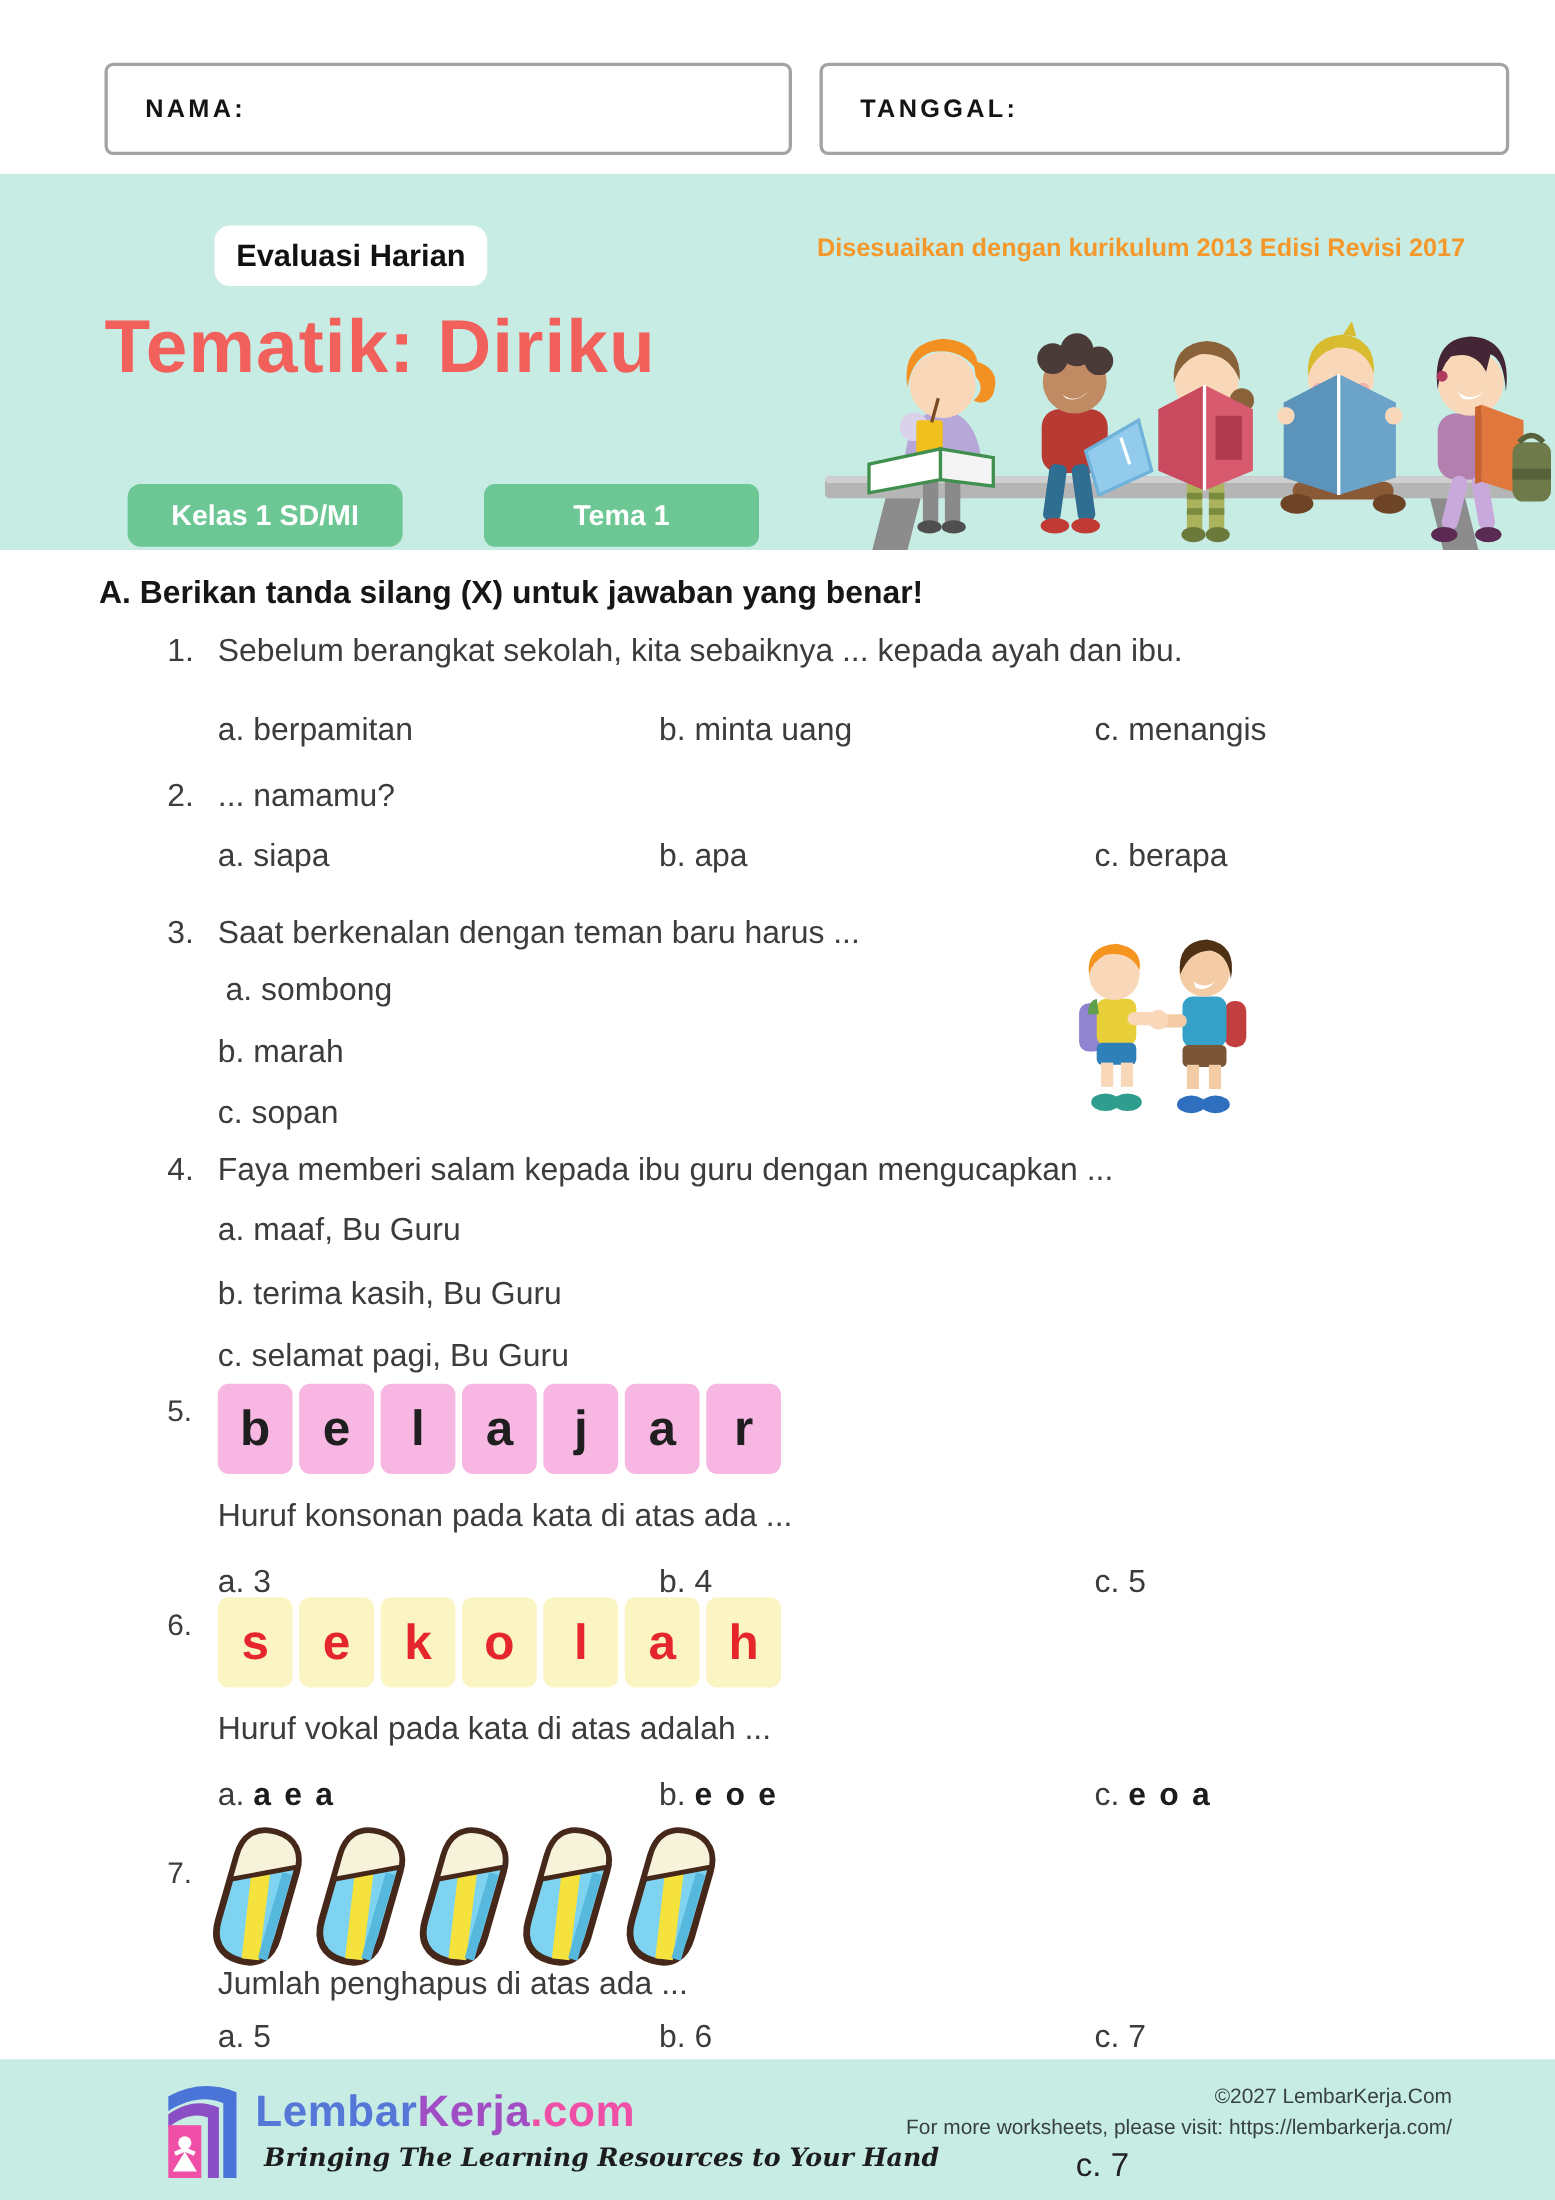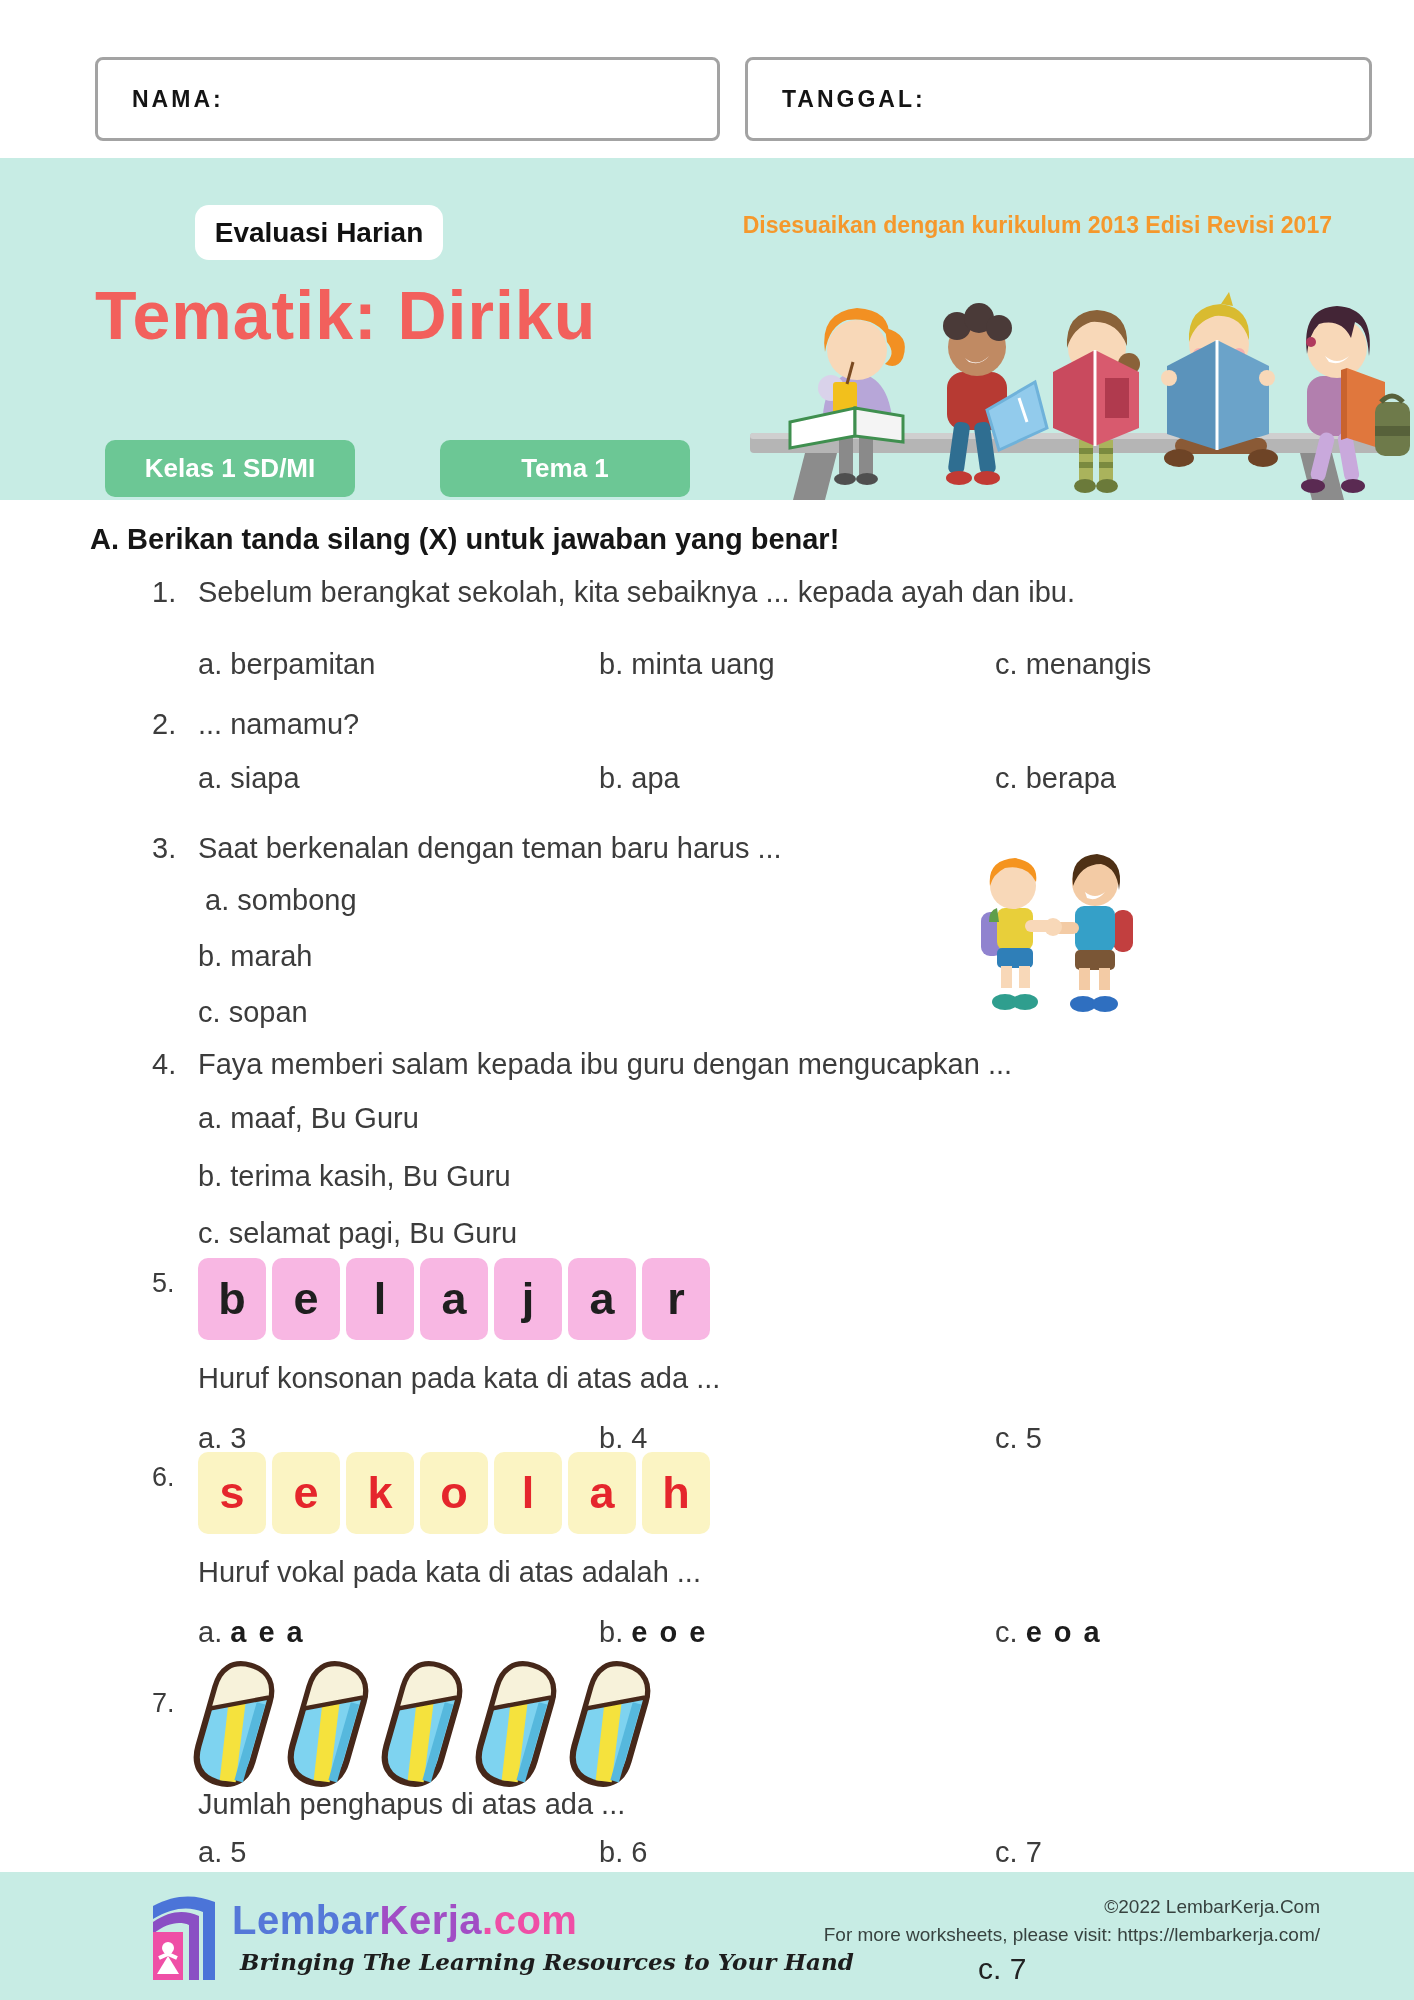--- a/index.html
+++ b/index.html
@@ -59,21 +59,21 @@
     <span class="lbl">NAMA:</span>
   </div>
   <div class="field-box" style="left:745px;width:627px;">
     <span class="lbl">TANGGAL:</span>
   </div>
 
   <div class="banner">
     <div class="eval-badge">Evaluasi Harian</div>
     <div class="curr-note">Disesuaikan dengan kurikulum 2013 Edisi Revisi 2017</div>
     <div class="main-title">Tematik: Diriku</div>
-    <div class="pill" style="left:105px;">Kelas 1 SD/MI</div>
+    <div class="pill" style="left:116px;border-radius:12px;">Kelas 1 SD/MI</div>
     <div class="pill" style="left:440px;">Tema 1</div>
 
     <svg class="kids" width="675" height="250" viewBox="0 0 675 250">
 
       <rect x="15" y="183" width="645" height="20" rx="4" fill="#b5b5b5"></rect>
       <rect x="15" y="183" width="645" height="6" rx="3" fill="#cfcfcf"></rect>
       <polygon points="70,203 102,203 90,250 58,250" fill="#8c8c8c"></polygon>
       <polygon points="565,203 597,203 609,250 577,250" fill="#8c8c8c"></polygon>
 
       <path d="M88,185 Q84,128 120,122 Q158,126 158,185 Z" fill="#b7a6d8"></path>
@@ -309,18 +309,18 @@
     <svg class="logo-icon" width="72" height="88" viewBox="0 0 72 88">
       <path d="M6,14 C28,2 48,2 68,10 L68,88 L56,88 L56,20 C42,14 26,15 6,27 Z" fill="#4b74d8"></path>
       <path d="M6,30 C24,18 38,18 52,24 L52,88 L42,88 L42,33 C32,29 20,31 6,42 Z" fill="#8a4fc4"></path>
       <rect x="6" y="40" width="30" height="48" fill="#ef4fa6"></rect>
       <circle cx="21" cy="56" r="6" fill="#ffffff"></circle>
       <path d="M10,82 L21,64 L32,82 Z" fill="#ffffff"></path>
       <path d="M12,66 L21,62 L30,66" stroke="#ffffff" stroke-width="4" fill="none"></path>
     </svg>
     <div class="logo-text"><span class="p1">Lembar</span><span class="p2">Kerja</span><span class="p3">.com</span></div>
     <div class="tagline">Bringing The Learning Resources to Your Hand</div>
-    <div class="f-copy">©2022 LembarKerja.Com</div>
+    <div class="f-copy">©2027 LembarKerja.Com</div>
     <div class="f-visit">For more worksheets, please visit: https://lembarkerja.com/</div>
     <div class="stray-opt">c. 7</div>
   </div>
 
 </div>
 
 </body></html>

